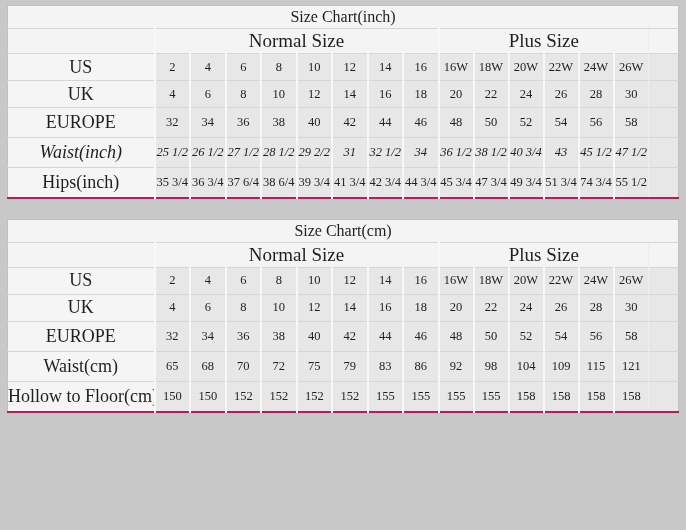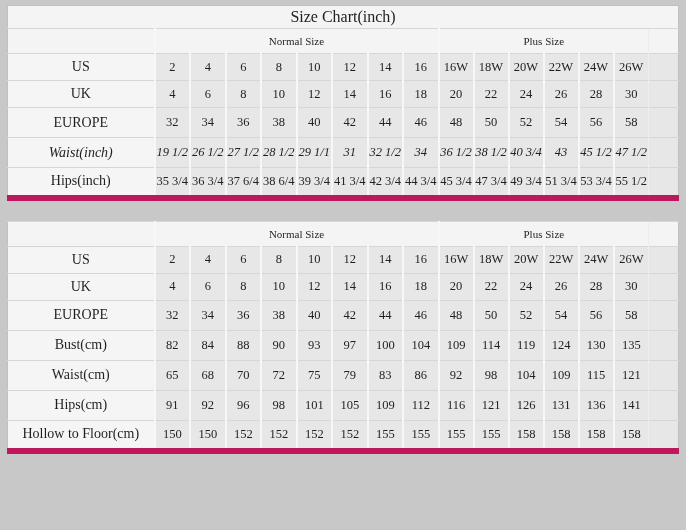--- a/index.html
+++ b/index.html
@@ -19,45 +19,45 @@
     font-family:"Liberation Serif","DejaVu Serif",serif;
     color:var(--text);
   }
   .page{padding:5px 7px 0 7px;}
   table.size-table{
     border-collapse:collapse;
     table-layout:fixed;
     width:671px;
     background:var(--table-bg);
     border:1px solid var(--outer-line);
-    border-bottom:6px solid #be185d;
+    border-bottom:2px solid #be185d;
   }
   table.size-table td{
     overflow:hidden;
     white-space:nowrap;
     text-align:center;
     vertical-align:middle;
     padding:0;
   }
   tr.title-row td{
     background:var(--table-bg);
     font-size:16px;
     height:22px;
   }
   tr.group-row td{
     background:var(--table-bg);
-    font-size:11px;
+    font-size:19px;
     height:24px;
     border-top:1px solid var(--row-line);
   }
   tr.group-row td.group-cell{border-left:2px solid var(--col-line);}
   tr.data-row td{border-top:1px solid var(--row-line);}
   td.label-cell{
     background:var(--label-bg);
-    font-size:14px;
+    font-size:18px;
     margin-left:27px;
   }
   td.value-cell{
     background:var(--cell-bg);
     border-left:2px solid var(--col-line);
     font-size:12.5px;
   }
   td.filler-cell{
     background:var(--cell-bg);
     border-left:1px solid #ededed;
@@ -147,25 +147,25 @@
           <td class="value-cell">48</td>
           <td class="value-cell">50</td>
           <td class="value-cell">52</td>
           <td class="value-cell">54</td>
           <td class="value-cell">56</td>
           <td class="value-cell">58</td>
           <td class="filler-cell"></td>
         </tr>
         <tr class="data-row" style="height: 30px; font-style: italic;">
           <td class="label-cell">Waist(inch)</td>
-          <td class="value-cell">19 1/2</td>
+          <td class="value-cell">25 1/2</td>
           <td class="value-cell">26 1/2</td>
           <td class="value-cell">27 1/2</td>
           <td class="value-cell">28 1/2</td>
-          <td class="value-cell">29 1/1</td>
+          <td class="value-cell">29 2/2</td>
           <td class="value-cell">31</td>
           <td class="value-cell">32 1/2</td>
           <td class="value-cell">34</td>
           <td class="value-cell">36 1/2</td>
           <td class="value-cell">38 1/2</td>
           <td class="value-cell">40 3/4</td>
           <td class="value-cell">43</td>
           <td class="value-cell">45 1/2</td>
           <td class="value-cell">47 1/2</td>
           <td class="filler-cell"></td>
@@ -177,21 +177,21 @@
           <td class="value-cell">37 6/4</td>
           <td class="value-cell">38 6/4</td>
           <td class="value-cell">39 3/4</td>
           <td class="value-cell">41 3/4</td>
           <td class="value-cell">42 3/4</td>
           <td class="value-cell">44 3/4</td>
           <td class="value-cell">45 3/4</td>
           <td class="value-cell">47 3/4</td>
           <td class="value-cell">49 3/4</td>
           <td class="value-cell">51 3/4</td>
-          <td class="value-cell">53 3/4</td>
+          <td class="value-cell">74 3/4</td>
           <td class="value-cell">55 1/2</td>
           <td class="filler-cell"></td>
         </tr>
       </tbody>
     </table>
   <div class="table-gap"></div>
   <table class="size-table">
       <colgroup>
         <col style="width: 147px;">
         <col style="width: 35.5px;">
@@ -204,20 +204,23 @@
         <col style="width: 35.5px;">
         <col style="width: 35px;">
         <col style="width: 35px;">
         <col style="width: 35px;">
         <col style="width: 35px;">
         <col style="width: 35px;">
         <col style="width: 35px;">
         <col style="width: 30px;">
       </colgroup>
       <tbody>
+        <tr class="title-row">
+          <td colspan="16">Size Chart(cm)</td>
+        </tr>
         <tr class="group-row">
           <td></td>
           <td colspan="8" class="group-cell">Normal Size</td>
           <td colspan="6" class="group-cell">Plus Size</td>
           <td class="filler-cell"></td>
         </tr>
         <tr class="data-row" style="height: 27px;">
           <td class="label-cell">US</td>
           <td class="value-cell">2</td>
           <td class="value-cell">4</td>
@@ -265,71 +268,35 @@
           <td class="value-cell">46</td>
           <td class="value-cell">48</td>
           <td class="value-cell">50</td>
           <td class="value-cell">52</td>
           <td class="value-cell">54</td>
           <td class="value-cell">56</td>
           <td class="value-cell">58</td>
           <td class="filler-cell"></td>
         </tr>
         <tr class="data-row" style="height: 30px;">
-          <td class="label-cell">Bust(cm)</td>
-          <td class="value-cell">82</td>
-          <td class="value-cell">84</td>
-          <td class="value-cell">88</td>
-          <td class="value-cell">90</td>
-          <td class="value-cell">93</td>
-          <td class="value-cell">97</td>
-          <td class="value-cell">100</td>
-          <td class="value-cell">104</td>
-          <td class="value-cell">109</td>
-          <td class="value-cell">114</td>
-          <td class="value-cell">119</td>
-          <td class="value-cell">124</td>
-          <td class="value-cell">130</td>
-          <td class="value-cell">135</td>
-          <td class="filler-cell"></td>
-        </tr>
-        <tr class="data-row" style="height: 30px;">
           <td class="label-cell">Waist(cm)</td>
           <td class="value-cell">65</td>
           <td class="value-cell">68</td>
           <td class="value-cell">70</td>
           <td class="value-cell">72</td>
           <td class="value-cell">75</td>
           <td class="value-cell">79</td>
           <td class="value-cell">83</td>
           <td class="value-cell">86</td>
           <td class="value-cell">92</td>
           <td class="value-cell">98</td>
           <td class="value-cell">104</td>
           <td class="value-cell">109</td>
           <td class="value-cell">115</td>
           <td class="value-cell">121</td>
-          <td class="filler-cell"></td>
-        </tr>
-        <tr class="data-row" style="height: 30px;">
-          <td class="label-cell">Hips(cm)</td>
-          <td class="value-cell">91</td>
-          <td class="value-cell">92</td>
-          <td class="value-cell">96</td>
-          <td class="value-cell">98</td>
-          <td class="value-cell">101</td>
-          <td class="value-cell">105</td>
-          <td class="value-cell">109</td>
-          <td class="value-cell">112</td>
-          <td class="value-cell">116</td>
-          <td class="value-cell">121</td>
-          <td class="value-cell">126</td>
-          <td class="value-cell">131</td>
-          <td class="value-cell">136</td>
-          <td class="value-cell">141</td>
           <td class="filler-cell"></td>
         </tr>
         <tr class="data-row" style="height: 31px;">
           <td class="label-cell">Hollow to Floor(cm)</td>
           <td class="value-cell">150</td>
           <td class="value-cell">150</td>
           <td class="value-cell">152</td>
           <td class="value-cell">152</td>
           <td class="value-cell">152</td>
           <td class="value-cell">152</td>

